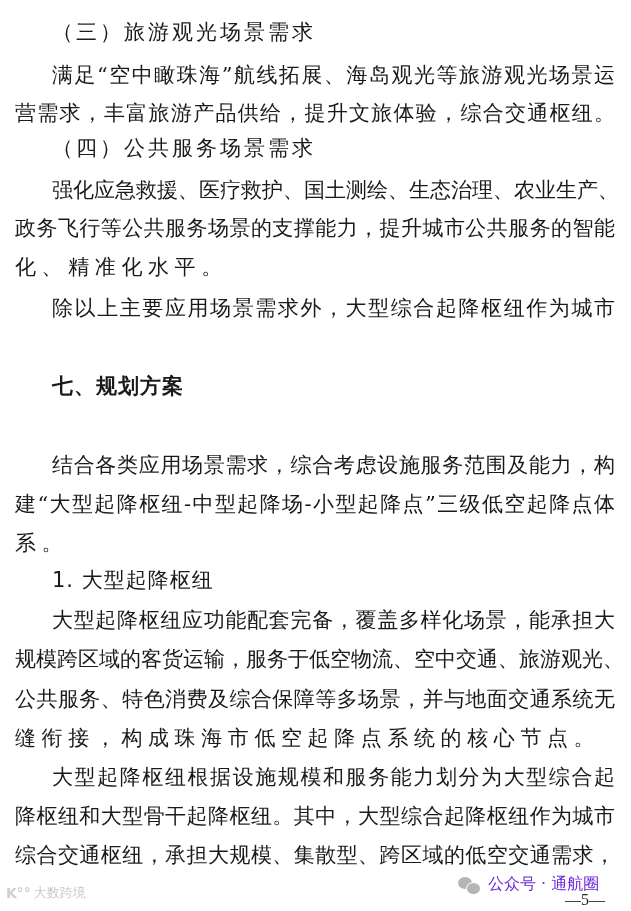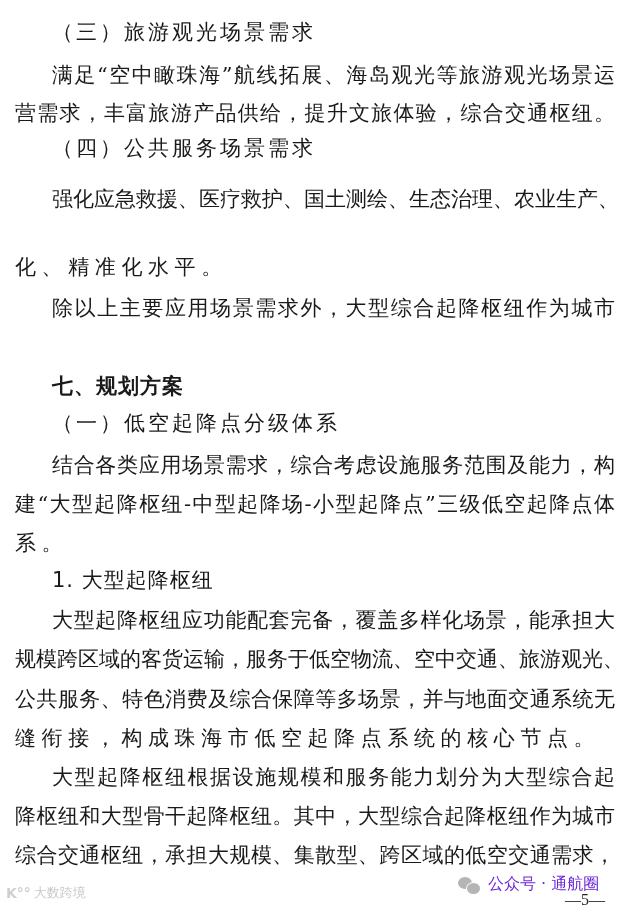--- a/index.html
+++ b/index.html
@@ -36,27 +36,27 @@
 </style>
 </head>
 <body>
 
 <div class="page">
   <div class="line indent sub-heading" style="top:15px;">（三）旅游观光场景需求</div>
   <div class="line indent justify" style="top:58px;">满足“空中瞰珠海”航线拓展、海岛观光等旅游观光场景运</div>
   <div class="line justify" style="top:96px;">营需求，丰富旅游产品供给，提升文旅体验，综合交通枢纽。</div>
 
   <div class="line indent sub-heading" style="top:131px;">（四）公共服务场景需求</div>
-  <div class="line indent justify" style="top:182px;">强化应急救援、医疗救护、国土测绘、生态治理、农业生产、</div>
+  <div class="line indent justify" style="top:173px;">强化应急救援、医疗救护、国土测绘、生态治理、农业生产、</div>
+  <div class="line justify" style="top:211px;">政务飞行等公共服务场景的支撑能力，提升城市公共服务的智能</div>
   <div class="line" style="top:250px;">化、精准化水平。</div>
 
   <div class="line indent justify" style="top:291px;">除以上主要应用场景需求外，大型综合起降枢纽作为城市</div>
 
   <div class="line indent heading-bold" style="top:369px;">七、规划方案</div>
-  <div class="line indent sub-heading" style="top:406px;">（一）低空起降点分级体系</div>
 
   <div class="line indent justify" style="top:448px;">结合各类应用场景需求，综合考虑设施服务范围及能力，构</div>
   <div class="line justify" style="top:487px;">建“大型起降枢纽-中型起降场-小型起降点”三级低空起降点体</div>
   <div class="line" style="top:526px;">系。</div>
 
   <div class="line indent heading-bold" style="top:563px; font-weight: normal; font-family: 'DejaVu Sans', sans-serif;">1. 大型起降枢纽</div>
 
   <div class="line indent justify" style="top:603px;">大型起降枢纽应功能配套完备，覆盖多样化场景，能承担大</div>
   <div class="line justify" style="top:642px;">规模跨区域的客货运输，服务于低空物流、空中交通、旅游观光、</div>
   <div class="line" style="top:721px;">缝衔接，构成珠海市低空起降点系统的核心节点。</div>

